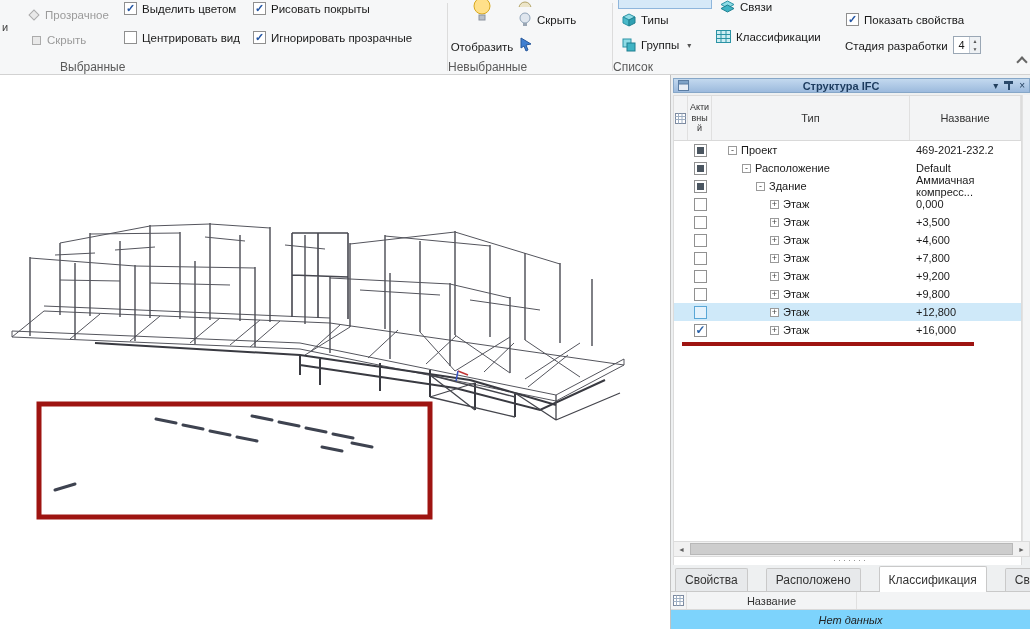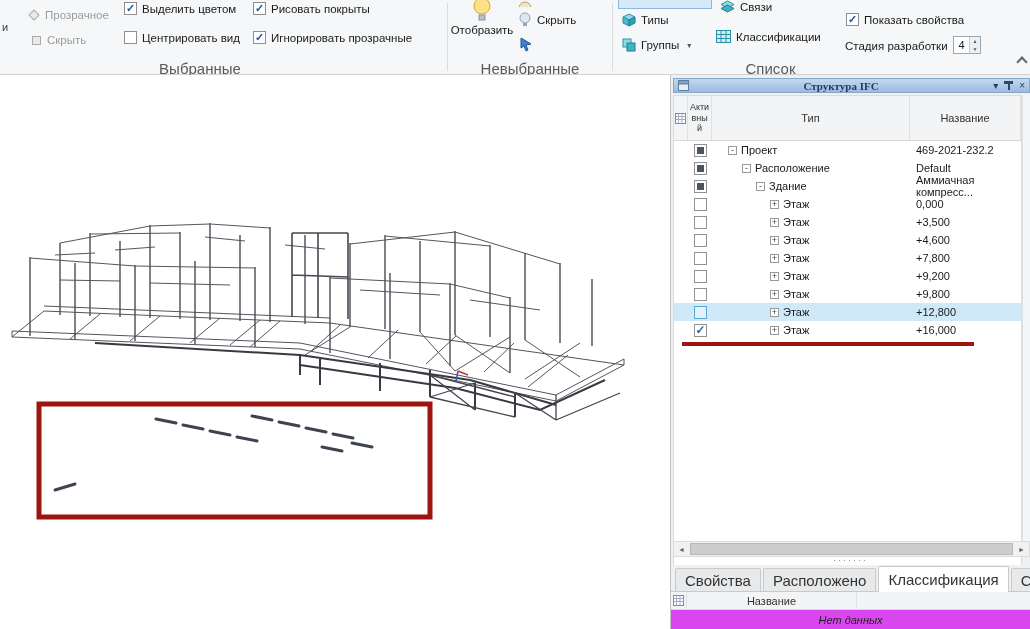--- a/index.html
+++ b/index.html
@@ -3,45 +3,45 @@
 <meta charset="utf-8">
 <style>
   * {margin:0;padding:0;box-sizing:border-box;}
   html,body {width:1030px;height:629px;overflow:hidden;}
   body {position:relative;font-family:"Liberation Sans",sans-serif;font-size:11px;color:#1a1a1a;background:#fff;}
 
   
   .ribbon {position:absolute;left:0;top:0;width:1030px;height:75px;background:#f6f7f8;border-bottom:1px solid #d2d2d2;}
   .frag {position:absolute;left:2px;top:21px;color:#444;}
   .vsep {position:absolute;top:3px;height:68px;width:1px;background:#dcdcdc;}
-  .glabel {position:absolute;top:60px;font-size:15px;color:#5a5a5a;text-align:center;}
+  .glabel {position:absolute;top:60px;font-size:12px;color:#5a5a5a;}
   .rcheck {position:absolute;display:flex;align-items:center;gap:5px;white-space:nowrap;}
   .box {width:13px;height:13px;border:1px solid #8f8f8f;background:#fff;display:inline-flex;align-items:center;justify-content:center;font-size:11px;line-height:11px;color:#2456a4;font-weight:bold;flex:0 0 13px;}
   .rlabel {font-size:11.5px;}
   .gray {color:#9b9b9b;}
   .icnrow {position:absolute;display:flex;align-items:center;gap:5px;white-space:nowrap;}
   .bigbtn {position:absolute;left:450px;top:0;width:64px;height:58px;display:flex;flex-direction:column;align-items:center;}
   .bigbtn svg {margin-top:-4px;}
-  .bigbtn .rlabel {margin-top:1px;}
+  .bigbtn .rlabel {margin-top:18px;}
   .caret {font-size:8px;color:#555;margin-left:3px;}
   .cutbtn {position:absolute;left:618px;top:0;width:94px;height:9px;background:#d6e9f8;border:1px solid #8fb6dc;border-top:none;}
   .spin {position:absolute;left:953px;top:36px;width:28px;height:18px;border:1px solid #9aa7b5;background:#fff;display:flex;}
   .spinval {flex:1;display:flex;align-items:center;justify-content:center;font-size:11px;}
   .spinarrows {width:11px;border-left:1px solid #c3ccd6;display:flex;flex-direction:column;}
   .spinarrows span {flex:1;font-size:5px;line-height:8px;text-align:center;color:#555;background:#eef1f4;cursor:pointer;}
   .chev {position:absolute;left:1016px;top:54px;width:12px;height:12px;cursor:pointer;}
   .chev::before {content:"";position:absolute;left:2px;top:4px;width:6px;height:6px;border-left:2px solid #666;border-top:2px solid #666;transform:rotate(45deg);}
 
   
   .viewport {position:absolute;left:0;top:75px;width:670px;height:554px;background:#fff;}
 
   
   .panel {position:absolute;left:670px;top:75px;width:360px;height:554px;background:#eef0f1;border-left:1px solid #c2c2c2;}
   .ptitle {position:absolute;left:2px;right:0;top:3px;height:15px;background:linear-gradient(#c3d9ef,#9cbadd);border:1px solid #86a7c8;display:flex;align-items:center;padding:0 4px;color:#1c3b5e;}
-  .ptitle .ttl {flex:1;text-align:center;font-size:11px;font-weight:bold;font-family:Liberation Serif, serif;}
+  .ptitle .ttl {flex:1;text-align:center;font-size:11px;font-weight:bold;}
   .ticons {display:flex;align-items:center;gap:6px;}
   .ticons .tbtn {font-size:10px;line-height:10px;color:#23405e;cursor:pointer;}
   .pin {width:9px;height:11px;position:relative;cursor:pointer;}
   .pin::before {content:"";position:absolute;top:1px;left:0;width:9px;height:3px;background:#2b4a6b;}
   .pin::after {content:"";position:absolute;top:4px;left:3.5px;width:2px;height:6px;background:#2b4a6b;}
 
   .treewrap {position:absolute;left:2px;right:8px;top:20px;height:567px;background:#fff;border:1px solid #dcdcdc;}
   .thead {display:flex;height:45px;background:#f3f4f5;border-bottom:1px solid #d9d9d9;}
   .th {border-right:1px solid #e0e0e0;display:flex;align-items:center;justify-content:center;color:#333;}
   .w-icn {width:14px;flex:0 0 14px;}
@@ -63,29 +63,29 @@
   .tcell.w-name {padding-left:6px;}
   .redline {position:absolute;left:8px;top:246px;width:292px;height:4px;background:#9e1411;}
 
   .vstrip {position:absolute;right:0;top:20px;width:8px;height:446px;background:#f4f5f6;border-left:1px solid #e2e2e2;}
   .hscroll {position:absolute;left:2px;right:0;top:466px;height:16px;background:#f1f1f1;border:1px solid #dcdcdc;display:flex;align-items:center;}
   .sarrow {width:15px;flex:0 0 15px;text-align:center;font-size:7px;color:#5f5f5f;cursor:pointer;}
   .sthumb {flex:1;height:12px;background:#cdcdcd;border:1px solid #b8b8b8;margin:0 1px;cursor:pointer;}
   .dots {position:absolute;left:0;right:0;top:481px;text-align:center;color:#8a8a8a;font-size:9px;letter-spacing:2px;line-height:8px;}
 
   .tabs {position:absolute;left:0;right:0;top:490px;height:27px;background:#eef0f1;border-bottom:1px solid #c9c9c9;display:flex;align-items:flex-end;padding-left:4px;}
-  .tab {height:23px;padding:0 9px;display:flex;align-items:center;background:#e7e9eb;border:1px solid #c9c9c9;border-bottom:none;margin-right:2px;font-size:15px;color:#333;border-radius:2px 2px 0 0;cursor:pointer;}
+  .tab {height:23px;padding:0 9px;display:flex;align-items:center;background:#e7e9eb;border:1px solid #c9c9c9;border-bottom:none;margin-right:18px;font-size:12px;color:#333;border-radius:2px 2px 0 0;cursor:pointer;}
   .tab.active {background:#fff;height:26px;margin-bottom:-1px;position:relative;z-index:2;}
 
   .btable-head {position:absolute;left:0;right:0;top:517px;height:18px;display:flex;background:#f3f4f5;border-bottom:1px solid #d9d9d9;}
   .bth {border-right:1px solid #e0e0e0;display:flex;align-items:center;justify-content:center;color:#333;}
   .b-icn {width:16px;flex:0 0 16px;}
   .b-name {width:170px;flex:0 0 170px;}
   .b-val {flex:1;}
-  .btable-row {position:absolute;left:0;right:0;top:535px;height:19px;background:#d946ef;display:flex;align-items:center;justify-content:center;font-style:italic;color:#222;}
+  .btable-row {position:absolute;left:0;right:0;top:535px;height:19px;background:#7dd3fc;display:flex;align-items:center;justify-content:center;font-style:italic;color:#222;}
 </style>
 </head>
 <body>
 
 <div class="ribbon">
   <span class="frag">и</span>
 
   <div class="icnrow" style="left:28px;top:9px">
     <svg width="12" height="12">
         <rect x="2.5" y="2.5" width="7" height="7" fill="#e9e9e9" stroke="#ababab" transform="rotate(45 6 6)"></rect>

